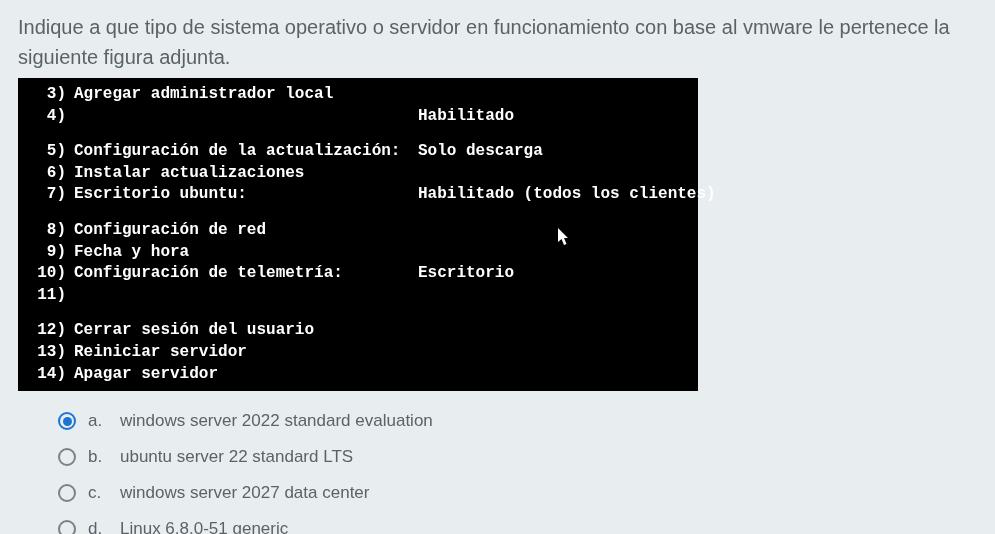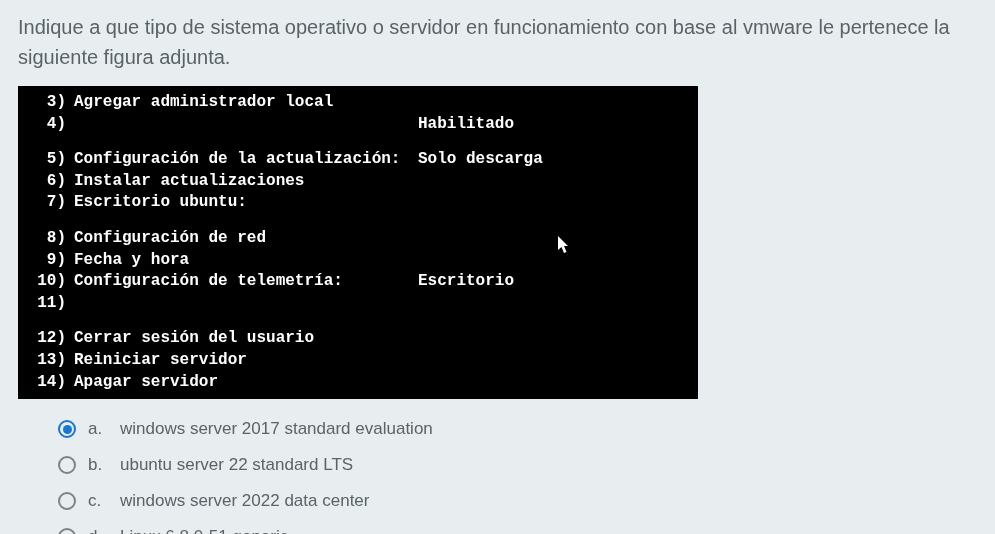--- a/index.html
+++ b/index.html
@@ -12,21 +12,21 @@
       background: #e8eef0;
       padding: 12px 18px;
       width: 995px;
       height: 534px;
       color: #4a5458;
     }
     .question {
       font-size: 20px;
       line-height: 1.5;
       color: #5a6368;
-      margin-bottom: 14px;
+      margin-bottom: 6px;
     }
     .terminal {
       background: #000;
       color: #fff;
       font-family: 'Courier New', Courier, monospace;
       font-size: 16px;
       font-weight: bold;
       padding: 6px 14px 6px 14px;
       width: 680px;
       line-height: 1.35;
@@ -101,21 +101,21 @@
 <div class="question">Indique a que tipo de sistema operativo o servidor en funcionamiento con base al vmware le pertenece la siguiente figura adjunta.</div>
 
 <div class="terminal">
   <div class="row"><span class="num">3)</span><span class="label">Agregar administrador local</span></div>
   <div class="row"><span class="num">4)</span><span class="value" style="left:400px">Habilitado</span></div>
 
   <div class="spacer"></div>
 
   <div class="row"><span class="num">5)</span><span class="label">Configuración de la actualización:</span><span class="value" style="left:400px">Solo descarga</span></div>
   <div class="row"><span class="num">6)</span><span class="label">Instalar actualizaciones</span></div>
-  <div class="row"><span class="num">7)</span><span class="label">Escritorio ubuntu:</span></div>
+  <div class="row"><span class="num">7)</span><span class="label">Escritorio ubuntu:</span><span class="value" style="left:400px">Habilitado (todos los clientes)</span></div>
 
   <div class="spacer"></div>
 
   <div class="row"><span class="num">8)</span><span class="label">Configuración de red</span></div>
   <div class="row"><span class="num">9)</span><span class="label">Fecha y hora</span></div>
   <div class="row"><span class="num">10)</span><span class="label">Configuración de telemetría:</span><span class="value" style="left:400px">Escritorio</span></div>
   <div class="row"><span class="num">11)</span></div>
 
   <div class="spacer"></div>
 
@@ -127,30 +127,30 @@
     <svg width="14" height="18" viewBox="0 0 14 18">
         <path d="M0 0 L0 14 L3.5 11 L6 17 L8.5 16 L6 10 L10 10 Z" fill="#fff"></path>
       </svg>
   </span>
 </div>
 
 <div class="options">
   <div class="option">
     <span class="radio selected"></span>
     <span class="opt-letter">a.</span>
-    <span class="opt-text">windows server 2017 standard evaluation</span>
+    <span class="opt-text">windows server 2022 standard evaluation</span>
   </div>
   <div class="option">
     <span class="radio"></span>
     <span class="opt-letter">b.</span>
     <span class="opt-text">ubuntu server 22 standard LTS</span>
   </div>
   <div class="option">
     <span class="radio"></span>
     <span class="opt-letter">c.</span>
-    <span class="opt-text">windows server 2022 data center</span>
+    <span class="opt-text">windows server 2027 data center</span>
   </div>
   <div class="option">
     <span class="radio"></span>
     <span class="opt-letter">d.</span>
     <span class="opt-text">Linux 6.8.0-51 generic</span>
   </div>
 </div>
 
 </body></html>

